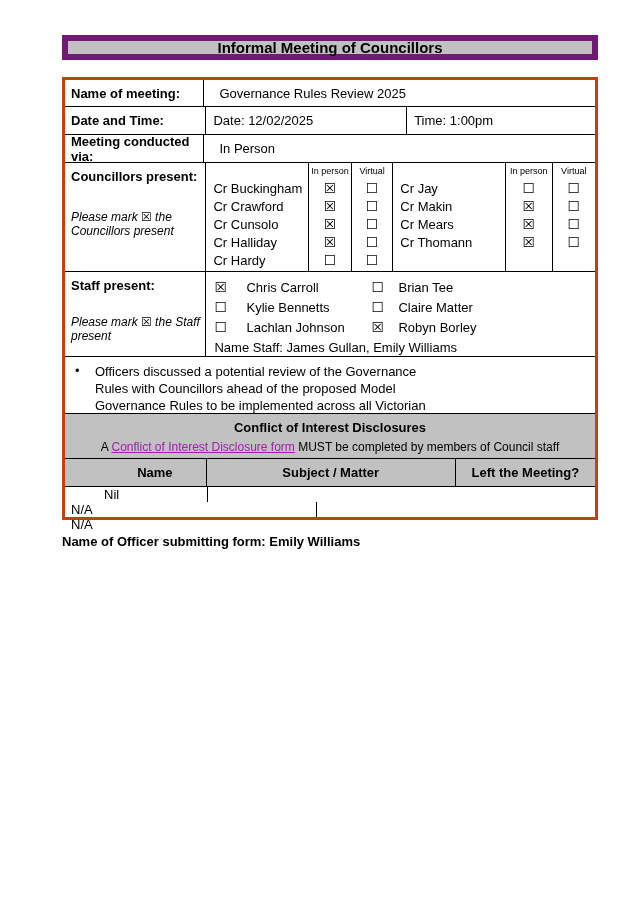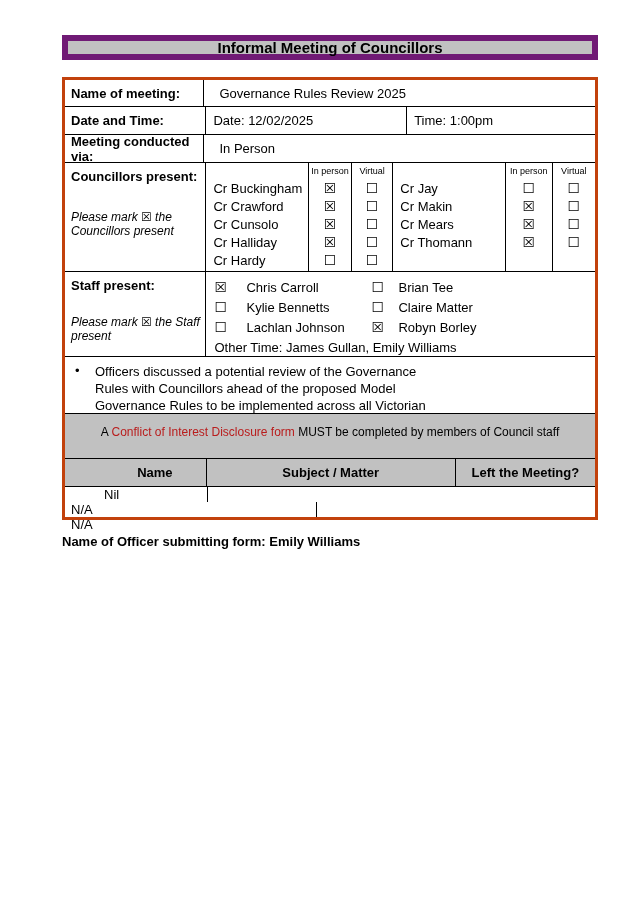--- a/index.html
+++ b/index.html
@@ -74,21 +74,21 @@
   .mt-bullet { width:20px; }
   .mt-text { flex:1; line-height:17px; }
 
   
   .r-conflict { height:45px; }
   .conflict-cell {
     width:536px; background:#c1c1c1; text-align:center; padding-top:6px;
   }
   .conflict-title { font-weight:bold; font-size:13px; }
   .conflict-note { font-size:12px; margin-top:5px; }
-  .link { color:#b91c1c; cursor:pointer; }
+  .link { color:#a21caf; text-decoration:underline; cursor:pointer; }
 
   
   .r-thead { height:28px; background:#c1c1c1; font-weight:bold; }
   .th-cell { display:flex; align-items:center; justify-content:center; }
   .r-tdata { height:30px;flex-direction:column; }
   .td-cell { display:flex; align-items:center; padding-left:6px; }
   .w-name { width:143px;padding-left:39px; }
   .w-subject { width:252px; }
   .w-left { width:141px; }
 
@@ -195,33 +195,34 @@
           <span>Kylie Bennetts</span>
           <span class="cb inline">☐</span>
           <span>Claire Matter</span>
         </div>
         <div class="st-row">
           <span class="cb inline">☐</span>
           <span>Lachlan Johnson</span>
           <span class="cb inline">☒</span>
           <span>Robyn Borley</span>
         </div>
-        <div class="st-other">Other Time: James Gullan, Emily Williams</div>
+        <div class="st-other">Name Staff: James Gullan, Emily Williams</div>
       </div>
     </div>
 
     <div class="row r-matters">
       <div class="cell last mt-content">
         <span class="mt-bullet">•</span>
         <span class="mt-text">Officers discussed a potential review of the Governance Rules with Councillors ahead of the proposed Model Governance Rules to be implemented across all Victorian Local Government</span>
       </div>
     </div>
 
     <div class="row r-conflict">
       <div class="cell last conflict-cell">
+        <div class="conflict-title">Conflict of Interest Disclosures</div>
         <div class="conflict-note">
           <span>A </span><span class="link">Conflict of Interest Disclosure form</span><span> MUST be completed by members of Council staff</span>
         </div>
       </div>
     </div>
 
     <div class="row r-thead">
       <div class="cell th-cell w-name">Name</div>
       <div class="cell th-cell w-subject">Subject / Matter</div>
       <div class="cell last th-cell w-left">Left the Meeting?</div>

